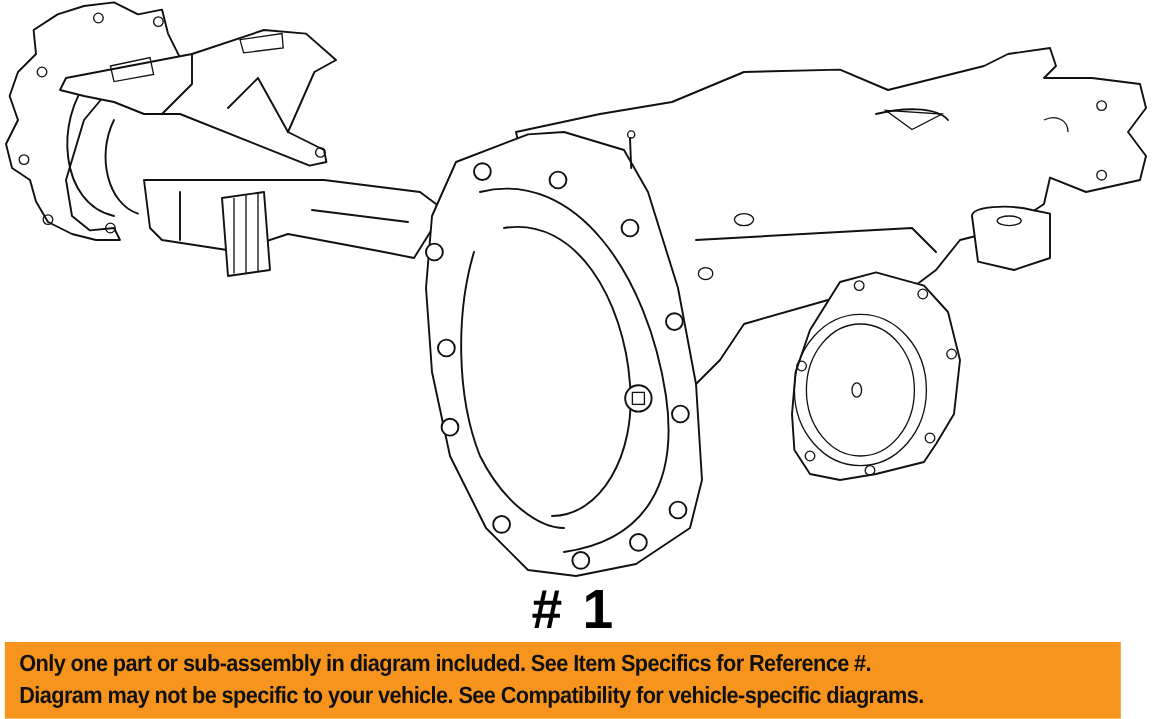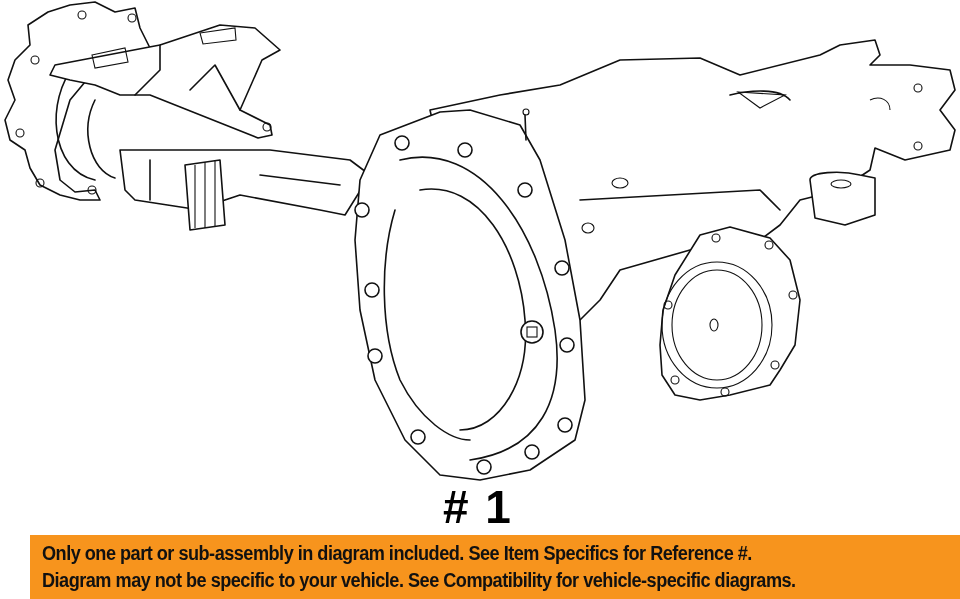--- a/index.html
+++ b/index.html
@@ -3,21 +3,21 @@
 <meta charset="utf-8">
 <style>
   html, body { margin:0; padding:0; background:#ffffff; }
   body { width:960px; height:599px; position:relative; overflow:hidden; font-family:"Liberation Sans", sans-serif; }
   #diagram { position:absolute; left:0; top:0; width:960px; height:530px; }
   #diagram svg { width:960px; height:530px; display:block; }
   .ln { fill:none; stroke:#111; stroke-width:1.6; stroke-linejoin:round; stroke-linecap:round; }
   .lnw { fill:#fff; stroke:#111; stroke-width:1.6; stroke-linejoin:round; }
   .thin { fill:none; stroke:#111; stroke-width:1.1; }
   #ref-label { position:absolute; left:443px; top:484px; font-family:"Liberation Sans", sans-serif; font-weight:bold; font-size:46px; line-height:46px; color:#000; letter-spacing:2px; }
-  #notice-banner { position:absolute; left:30px; top:535px; width:930px; height:64px; background:#F7941D; box-sizing:border-box; padding:5px 14px 0 12px; }
+  #notice-banner { position:absolute; left:4px; top:535px; width:930px; height:64px; background:#F7941D; box-sizing:border-box; padding:5px 14px 0 12px; }
   .notice-line { font-family:"Liberation Sans", sans-serif; font-weight:bold; font-size:19.5px; line-height:27px; color:#111; white-space:nowrap; letter-spacing:-0.55px; transform:scaleX(0.93); transform-origin:left center; }
 </style>
 </head>
 <body>
 
 <div id="diagram">
   <svg viewBox="0 0 960 530">
 
     <g>
       <path class="lnw" d="M70 5 L95 2 L115 12 L135 8 L140 28 L150 48 L130 60 L95 70 L70 100 L55 150 L60 180 L75 192 L95 190 L100 200 L80 200 L60 195 L40 185 L30 168 L25 150 L10 140 L5 120 L15 100 L8 80 L15 60 L30 45 L28 25 L48 12 Z"></path>

